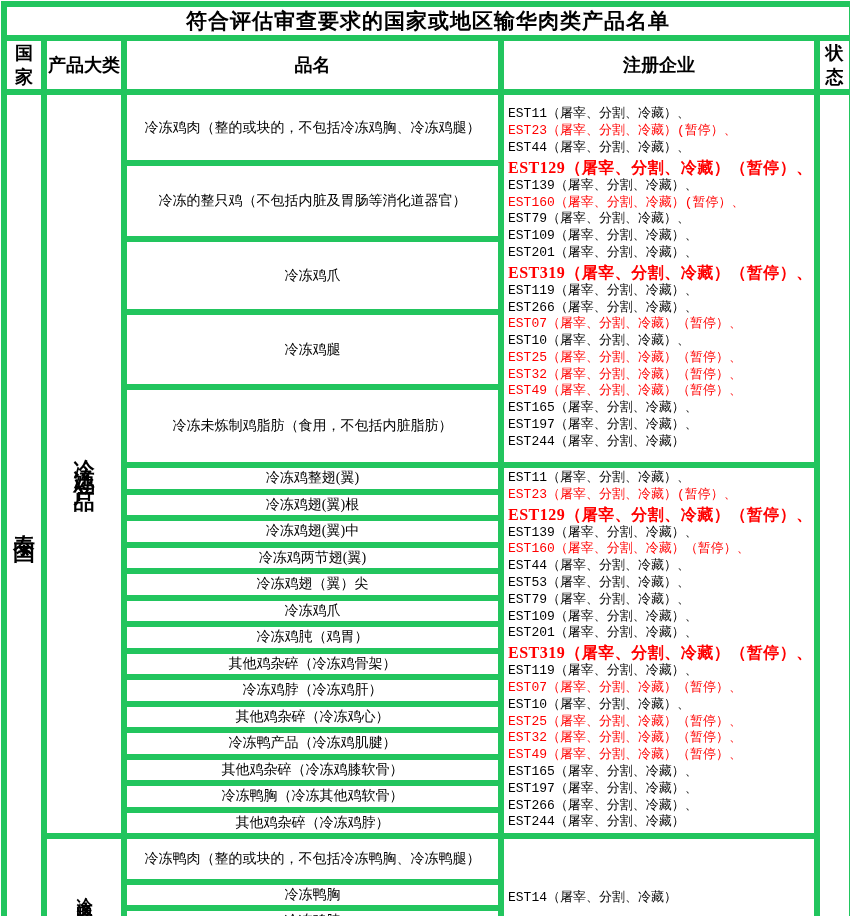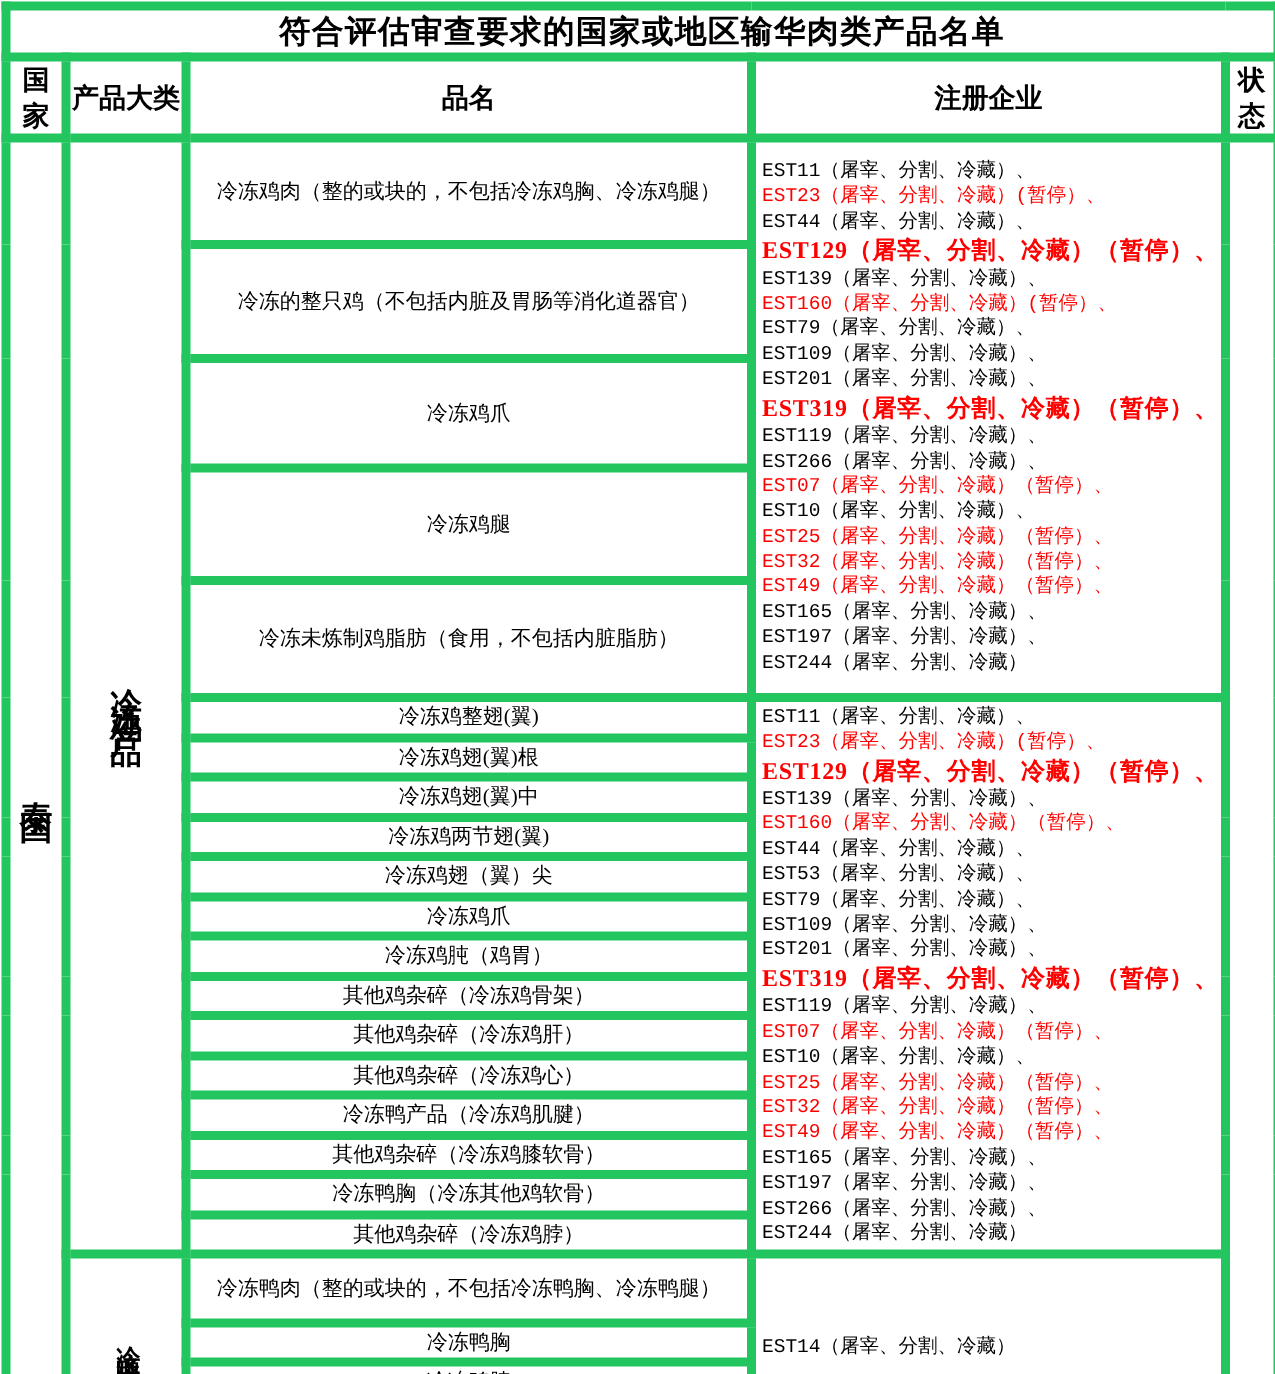--- a/index.html
+++ b/index.html
@@ -134,21 +134,21 @@
   <tr style="height:26px">
           <td class="product">冷冻鸡爪</td>
         </tr>
   <tr style="height:26px">
           <td class="product">冷冻鸡肫（鸡胃）</td>
         </tr>
   <tr style="height:26px">
           <td class="product">其他鸡杂碎（冷冻鸡骨架）</td>
         </tr>
   <tr style="height:26px">
-          <td class="product">其他鸡杂碎（冷冻鸡肝）</td>
+          <td class="product">冷冻鸡脖（冷冻鸡肝）</td>
         </tr>
   <tr style="height:26px">
           <td class="product">其他鸡杂碎（冷冻鸡心）</td>
         </tr>
   <tr style="height:26px">
           <td class="product">冷冻鸭产品（冷冻鸡肌腱）</td>
         </tr>
   <tr style="height:26px">
           <td class="product">其他鸡杂碎（冷冻鸡膝软骨）</td>
         </tr>

